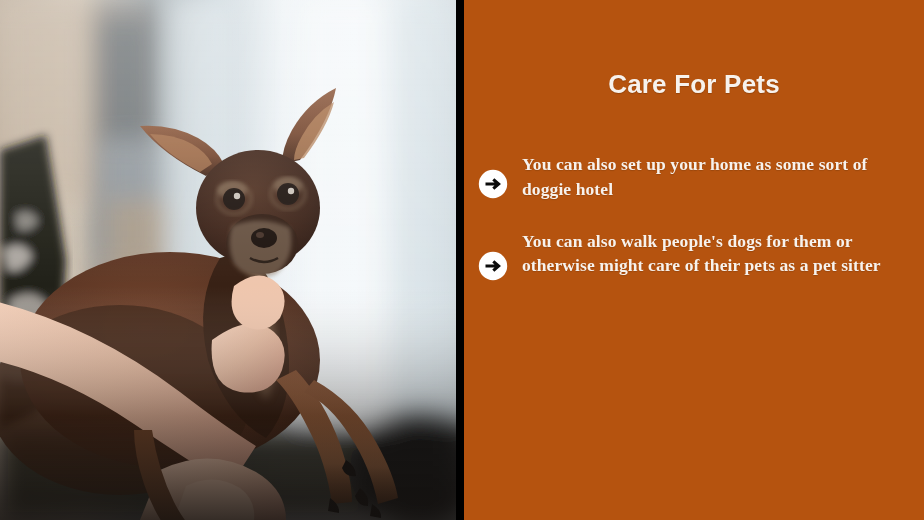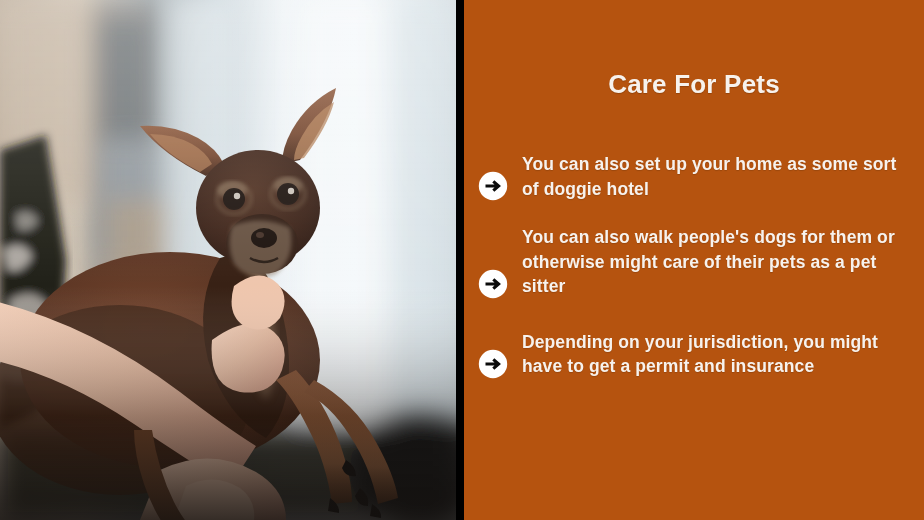--- a/index.html
+++ b/index.html
@@ -52,22 +52,23 @@
     text-shadow:0 1px 1px rgba(0,0,0,0.18);
   }
   #bullet-list {
     position:absolute;
     left:14px;
     top:152px;
     right:10px;
   }
   .bullet-row {
     display:flex;
-    align-items:flex-end;
+    align-items:center;
     margin-bottom:24px;
+    font-family:Liberation Serif, serif;
   }
   .bullet-icon {
     flex:0 0 30px;
     width:30px; height:30px;
     margin-right:14px;
     margin-top:14px;
   }
   .bullet-row.b1 .bullet-icon { margin-top:14px; }
   .bullet-row.b2 .bullet-icon { margin-top:26px; }
   .bullet-row.b3 .bullet-icon { margin-top:26px; }
@@ -255,25 +256,16 @@
       <div class="bullet-row b2">
         <span class="bullet-icon">
           <svg viewBox="0 0 30 30">
             <circle cx="15" cy="15" r="14.2" fill="#ffffff"></circle>
             <path d="M7.5 15 H19.2 M15.3 10.4 L20.6 15 L15.3 19.6" stroke="#0b0b0b" stroke-width="3.1" fill="none" stroke-linecap="butt" stroke-linejoin="miter"></path>
           </svg>
         </span>
         <span class="bullet-text">You can also walk people's dogs for them or otherwise might care of their pets as a pet sitter</span>
       </div>
 
-      <div class="bullet-row b3">
-        <span class="bullet-icon">
-          <svg viewBox="0 0 30 30">
-            <circle cx="15" cy="15" r="14.2" fill="#ffffff"></circle>
-            <path d="M7.5 15 H19.2 M15.3 10.4 L20.6 15 L15.3 19.6" stroke="#0b0b0b" stroke-width="3.1" fill="none" stroke-linecap="butt" stroke-linejoin="miter"></path>
-          </svg>
-        </span>
-        <span class="bullet-text">Depending on your jurisdiction, you might have to get a permit and insurance</span>
-      </div>
 
     </div>
   </div>
 </div>
 
 </body></html>

